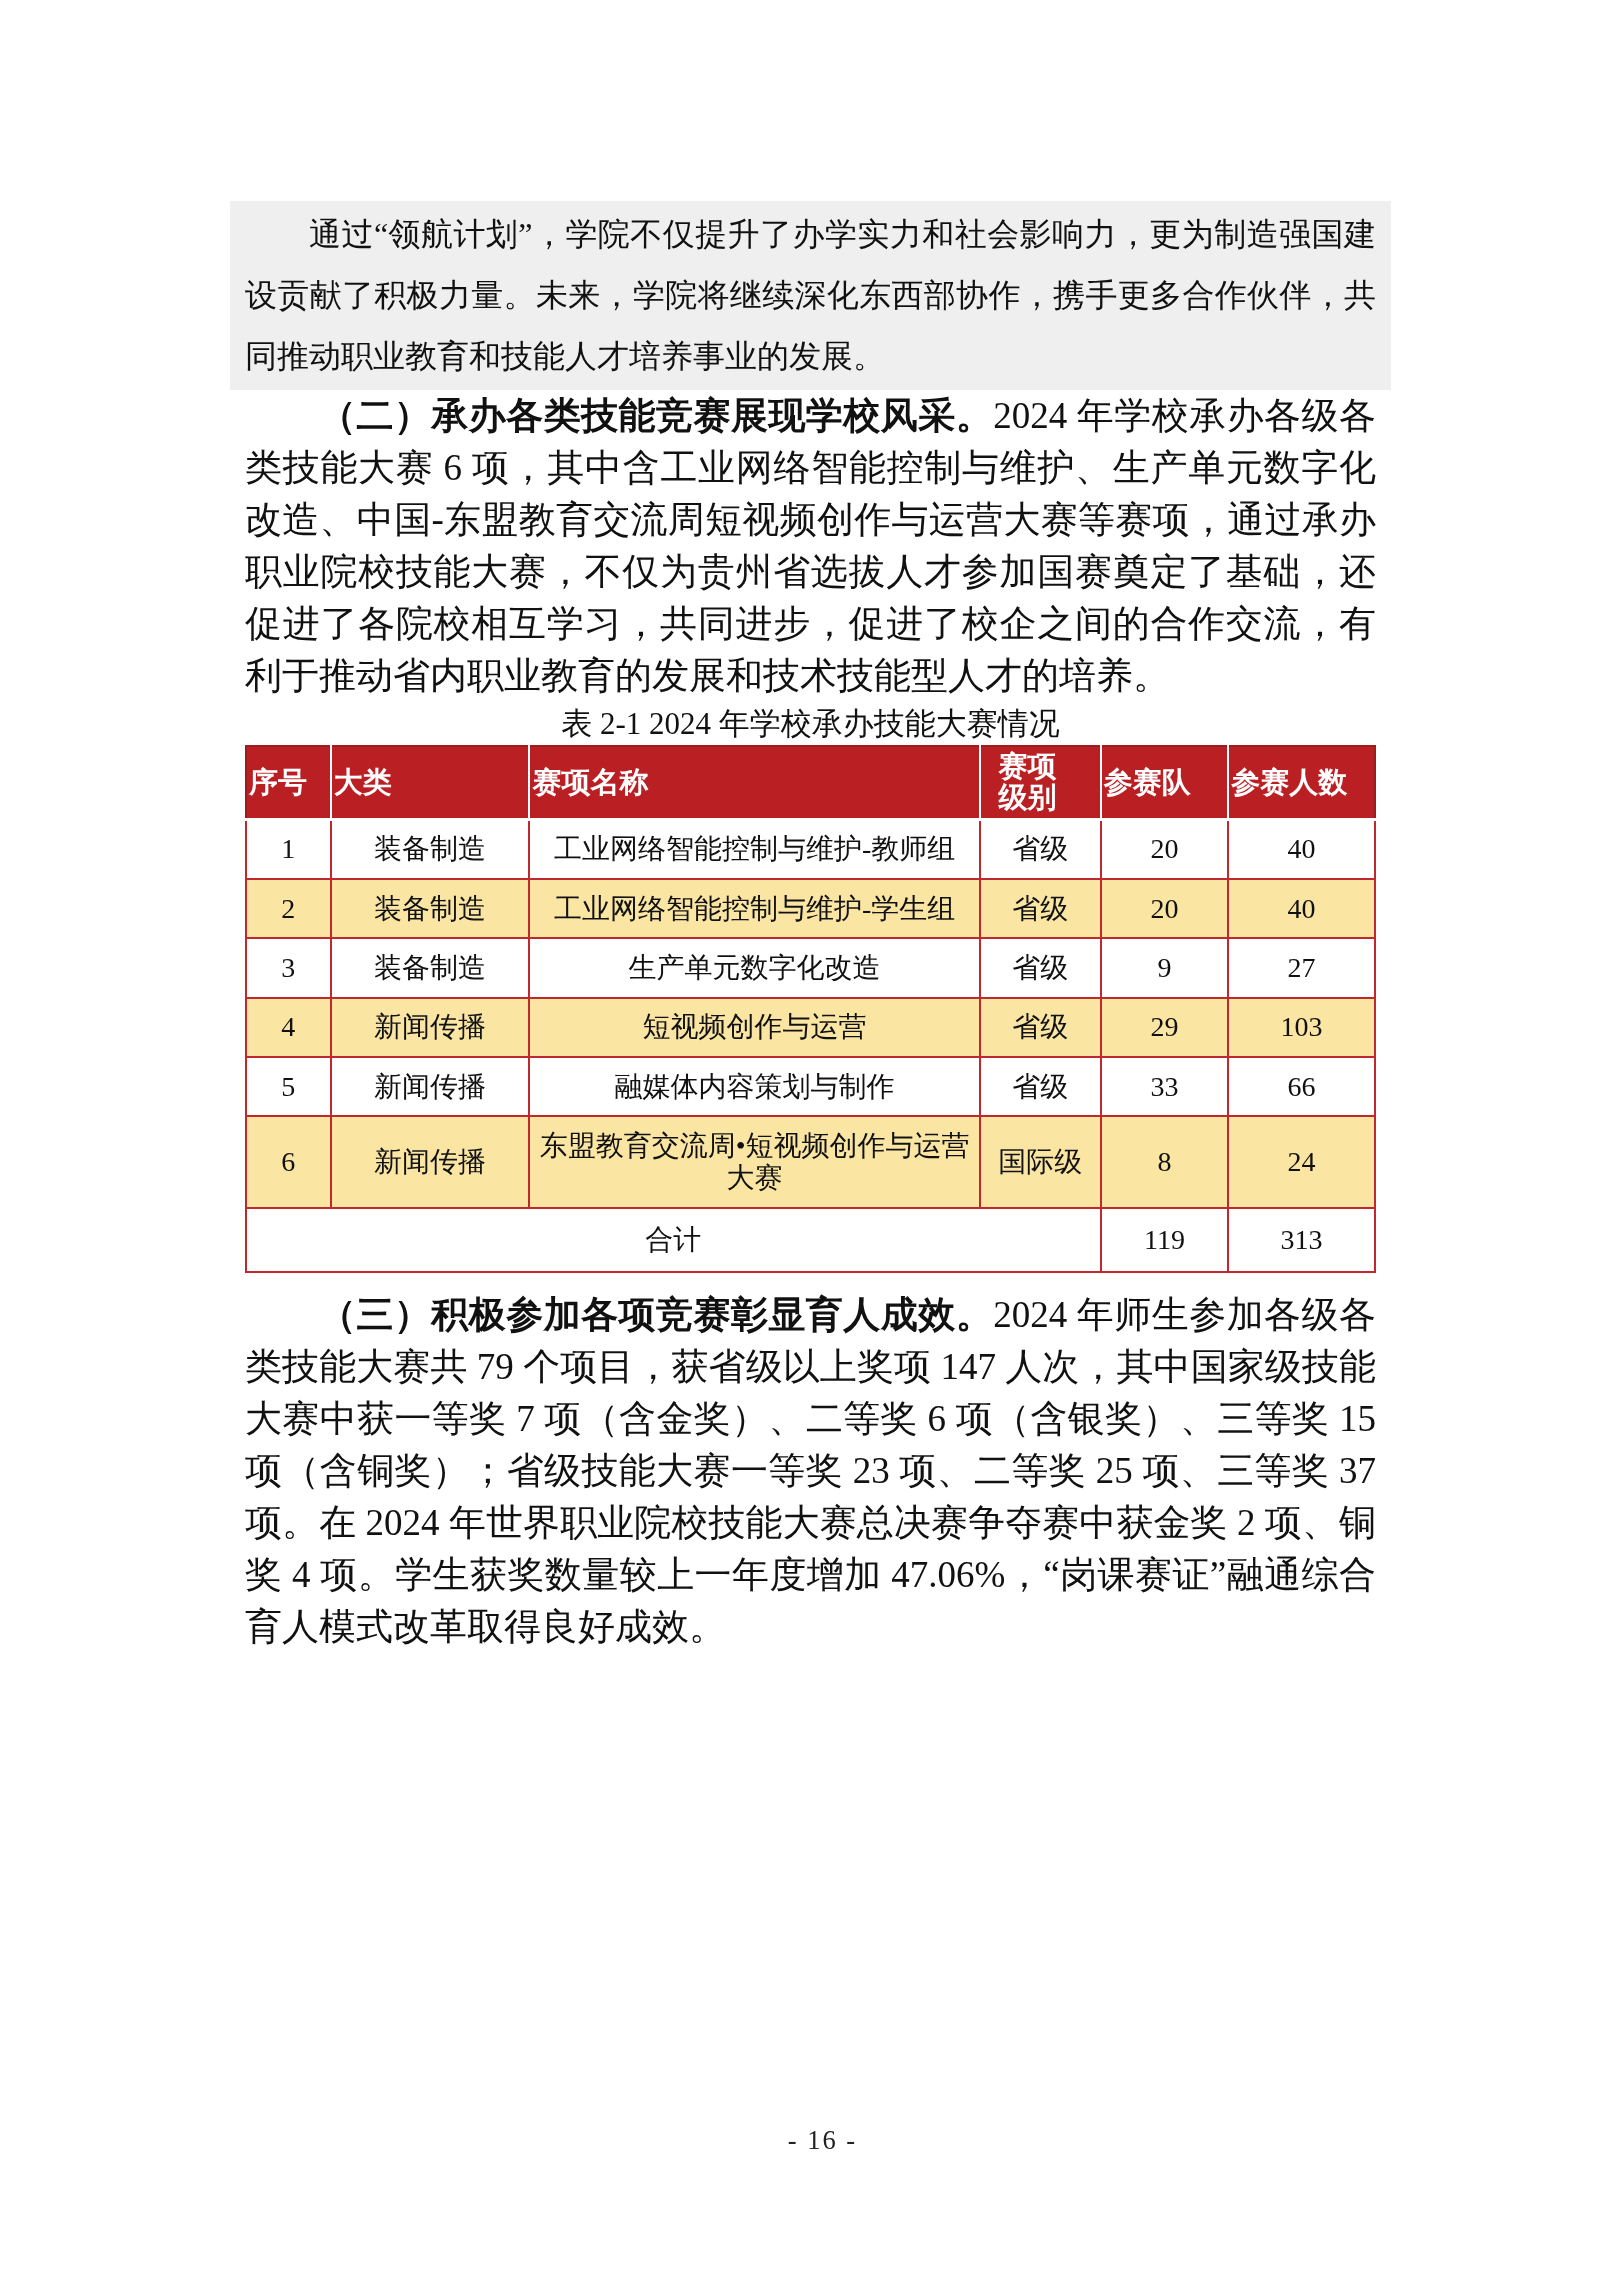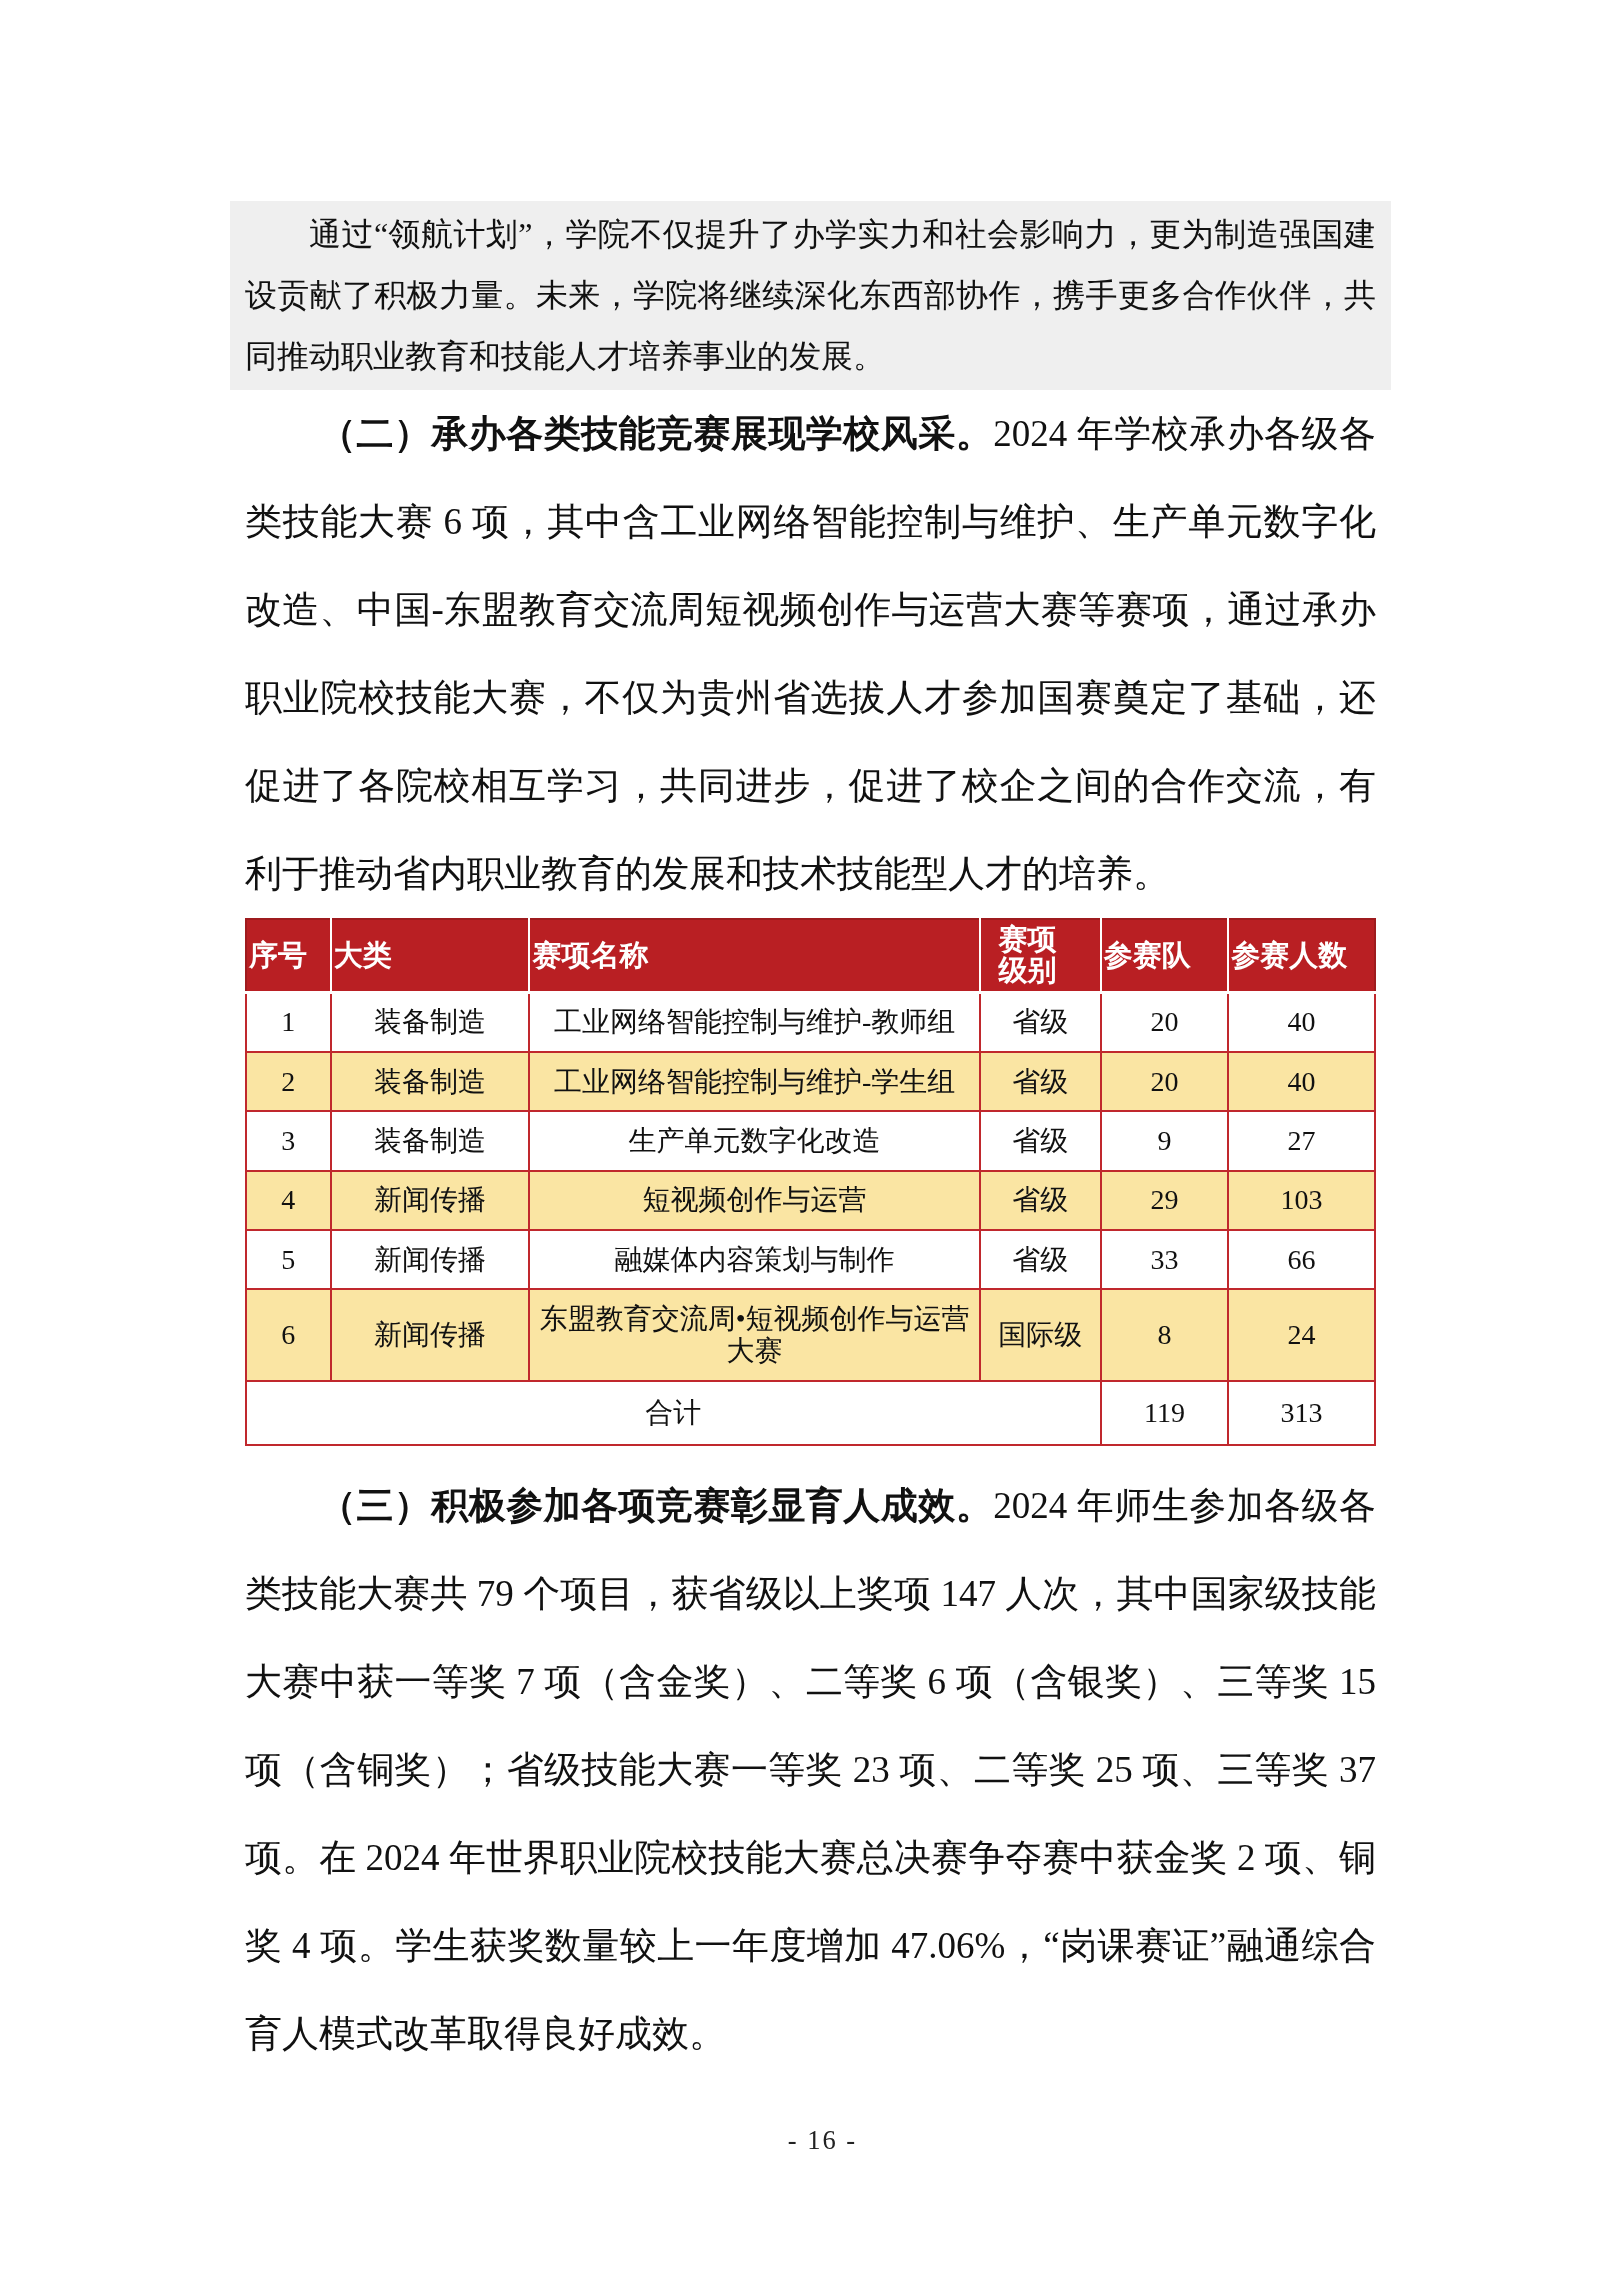--- a/index.html
+++ b/index.html
@@ -32,21 +32,21 @@
     padding:2.9px 14.7px;
     font-size:32px;
     line-height:61px;
     text-indent:2em;
     text-align:justify;
   }
   
   .body-para{
     margin:0;
     font-size:37px;
-    line-height:88px;
+    line-height:52px;
     text-indent:2em;
     text-align:justify;
   }
   .body-para .lead{font-weight:bold;}
   .p3{margin-top:15.7px;}
   
   .table-title{
     margin:0;
     font-size:31px;
     line-height:43px;
@@ -98,20 +98,21 @@
 </style>
 </head>
 <body>
 
 <div class="page">
 
   <p class="highlight-para">通过“领航计划”，学院不仅提升了办学实力和社会影响力，更为制造强国建设贡献了积极力量。未来，学院将继续深化东西部协作，携手更多合作伙伴，共同推动职业教育和技能人才培养事业的发展。</p>
 
   <p class="body-para"><span class="lead">（二）承办各类技能竞赛展现学校风采。</span><span>2024 年学校承办各级各类技能大赛 6 项，其中含工业网络智能控制与维护、生产单元数字化改造、中国-东盟教育交流周短视频创作与运营大赛等赛项，通过承办职业院校技能大赛，不仅为贵州省选拔人才参加国赛奠定了基础，还促进了各院校相互学习，共同进步，促进了校企之间的合作交流，有利于推动省内职业教育的发展和技术技能型人才的培养。</span></p>
 
+  <p class="table-title">表 2-1 2024 年学校承办技能大赛情况</p>
 
   <table class="comp">
     <colgroup>
       <col style="width:7.5%">
         <col style="width:17.6%">
         <col style="width:39.9%">
       <col style="width:10.7%">
         <col style="width:11.3%">
         <col style="width:13.0%">
     </colgroup>

